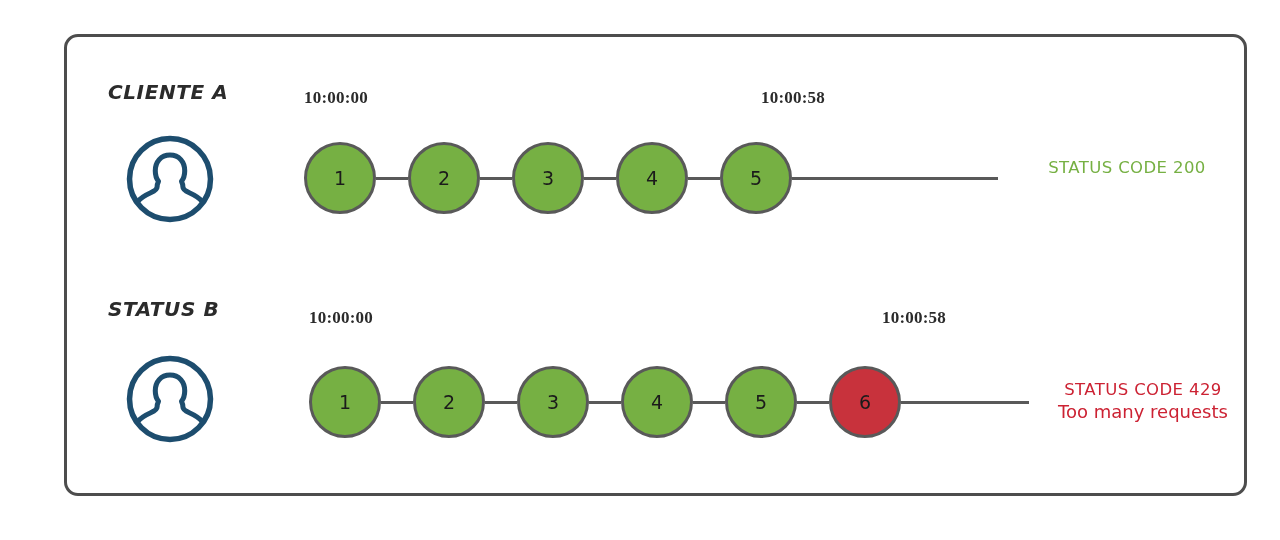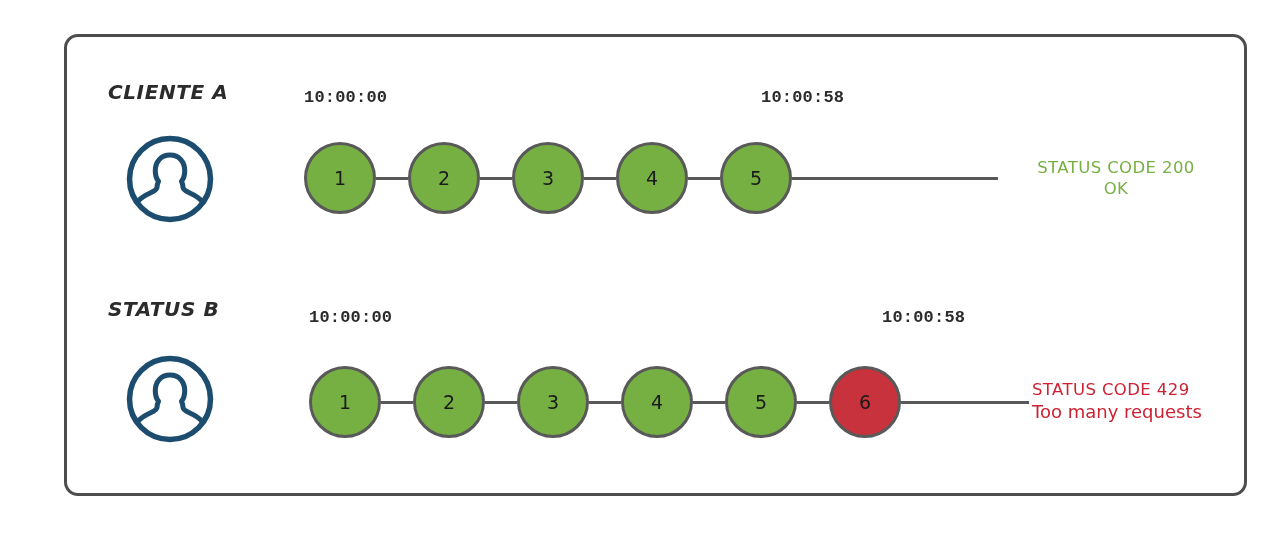--- a/index.html
+++ b/index.html
@@ -65,21 +65,21 @@
     left: 120px;
     top: 133px;
     width: 92px;
     height: 92px;
   }
   .row-b .avatar { top: 353px; }
 
   
   .timestamp {
     position: absolute;
-    font-family: Liberation Mono, monospace;
+    font-family: Liberation Serif, serif;
     font-weight: bold;
     font-size: 17px;
     color: #2b2b2b;
     white-space: nowrap;
     letter-spacing: 0.2px;
   }
 
   
   .track {
     position: absolute;
@@ -114,20 +114,21 @@
   .node.ok  { background: #76b043; }
   .node.err { background: #c8323c; }
 
   
   .status {
     position: absolute;
     text-align: center;
     font-family: "DejaVu Sans", sans-serif;
     white-space: nowrap;
     line-height: 1.25;
+    margin-left: 11px;
   }
   .status .line1 {
     font-size: 16.5px;
     letter-spacing: 0.4px;
   }
   .status .line2 {
     font-size: 18px;
   }
   .status.ok  { color: #76b043; }
   .status.err { color: #cc2233; }
@@ -173,21 +174,20 @@
 
       <div class="node ok" style="left:0px;">1</div>
       <div class="node ok" style="left:104px;">2</div>
       <div class="node ok" style="left:208px;">3</div>
       <div class="node ok" style="left:312px;">4</div>
       <div class="node ok" style="left:416px;">5</div>
     </div>
 
     <div class="status ok" style="left:1024px; top:158px; width:176px;">
       <div class="line1">STATUS CODE 200</div>
-      <div class="line1">OK</div>
     </div>
   </div>
 
   <div class="row row-b">
 
     <div class="client-label" style="top:75px;">STATUS B</div>
 
     <div class="avatar" style="top:131px;">
       <svg viewBox="0 0 100 100" width="92" height="92" aria-hidden="true">
         <circle cx="50" cy="50" r="44" fill="none" stroke="#1d4d6e" stroke-width="6"></circle>
@@ -219,18 +219,18 @@
       <div class="connector" style="left:592px; width:128px;"></div>
 
       <div class="node ok" style="left:0px;">1</div>
       <div class="node ok" style="left:104px;">2</div>
       <div class="node ok" style="left:208px;">3</div>
       <div class="node ok" style="left:312px;">4</div>
       <div class="node ok" style="left:416px;">5</div>
       <div class="node err" style="left:520px;">6</div>
     </div>
 
-    <div class="status err" style="left:1028px; top:158px; width:200px; text-align:left;">
+    <div class="status err" style="left:1028px; top:158px; width:200px; text-align:center;">
       <div class="line1">STATUS CODE 429</div>
       <div class="line2">Too many requests</div>
     </div>
   </div>
 </div>
 
 </body></html>

